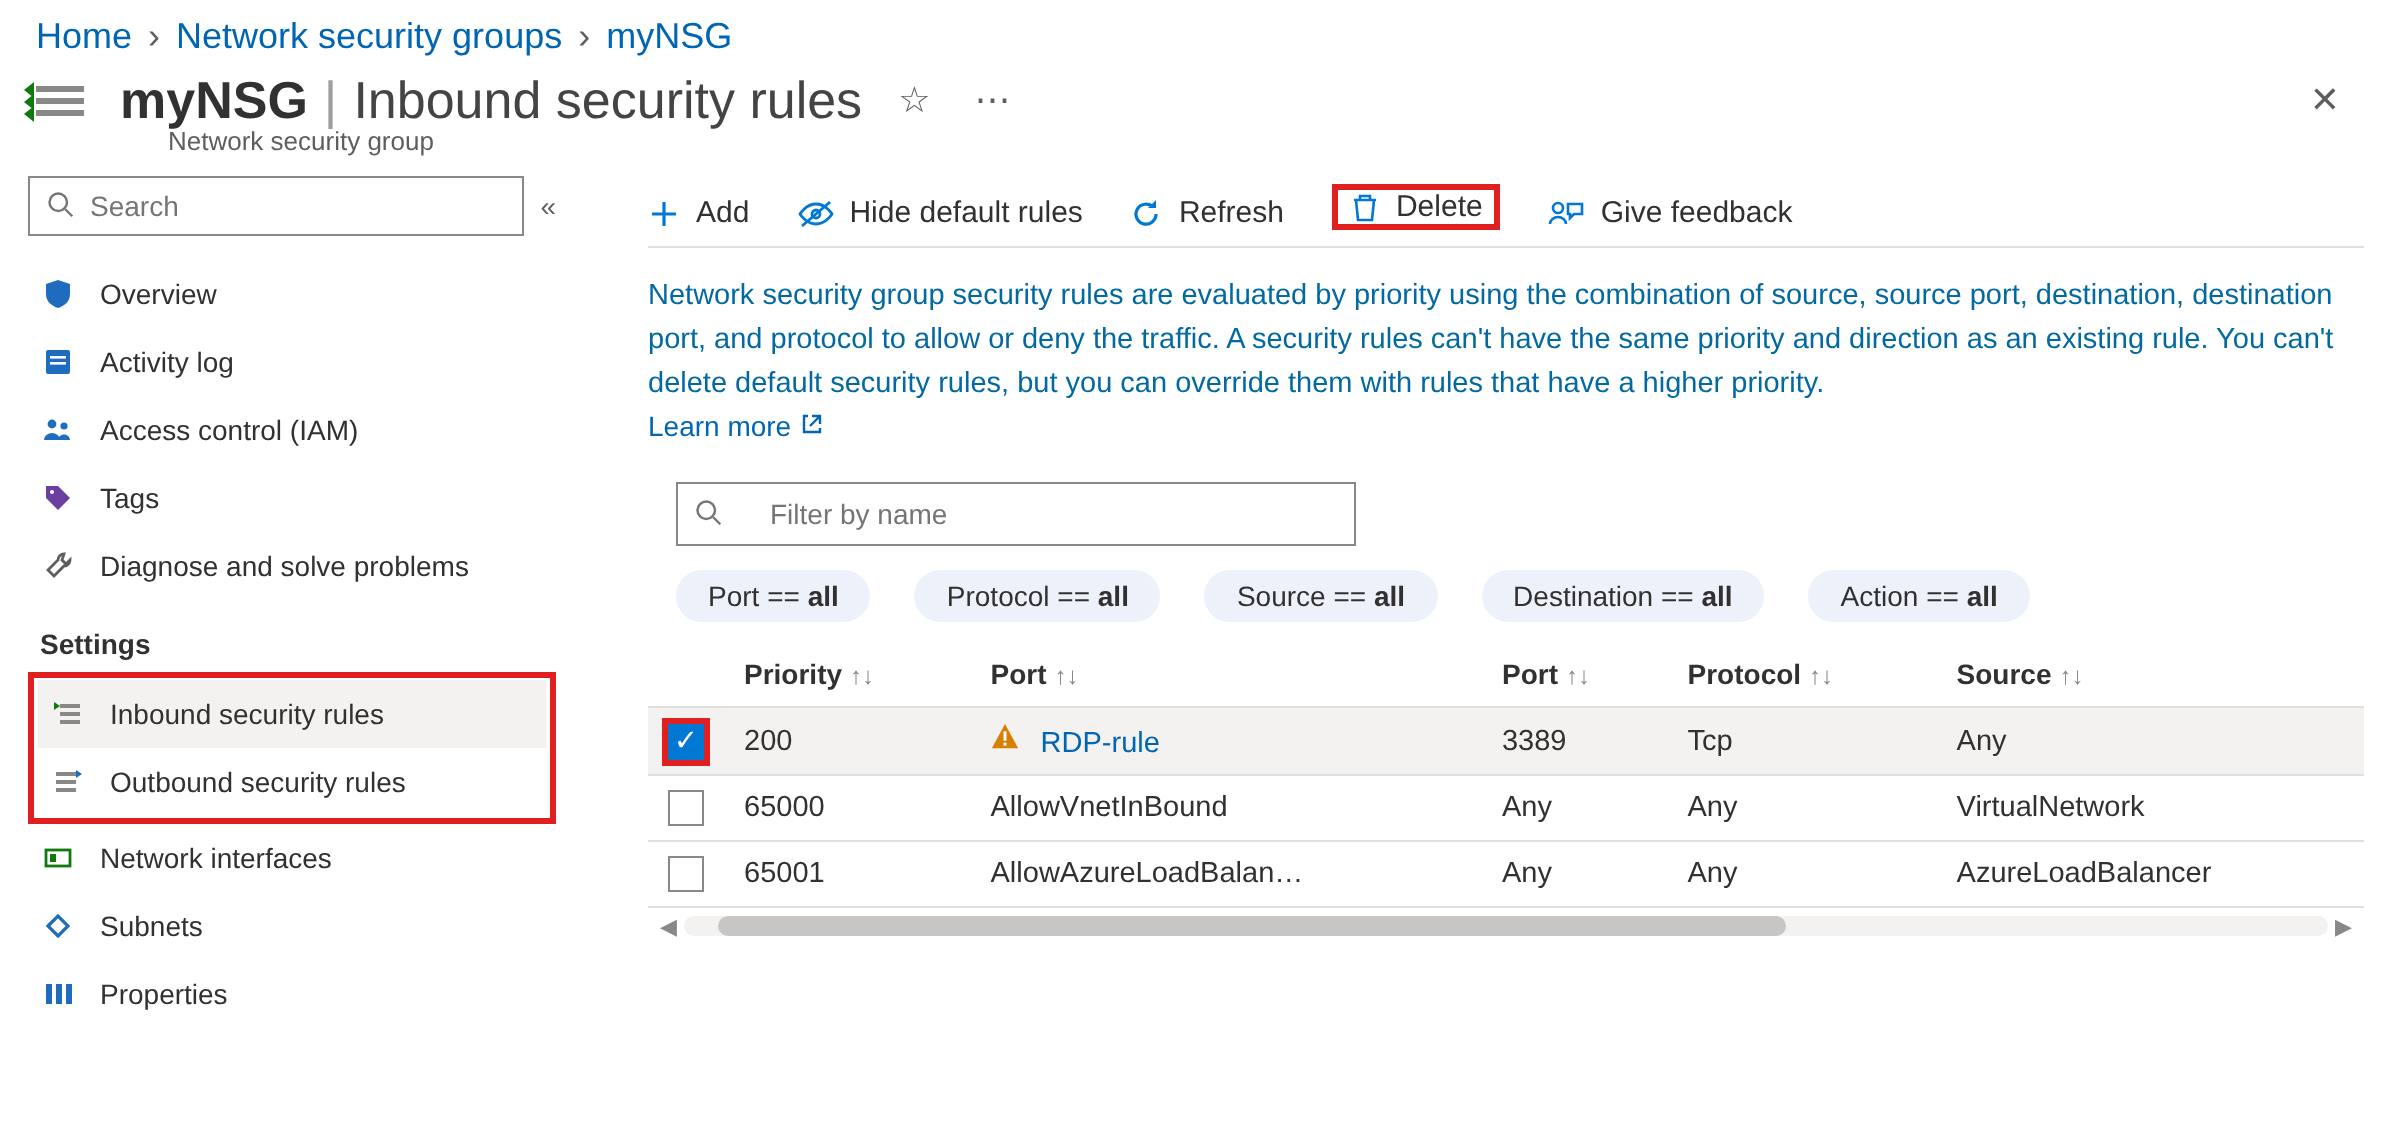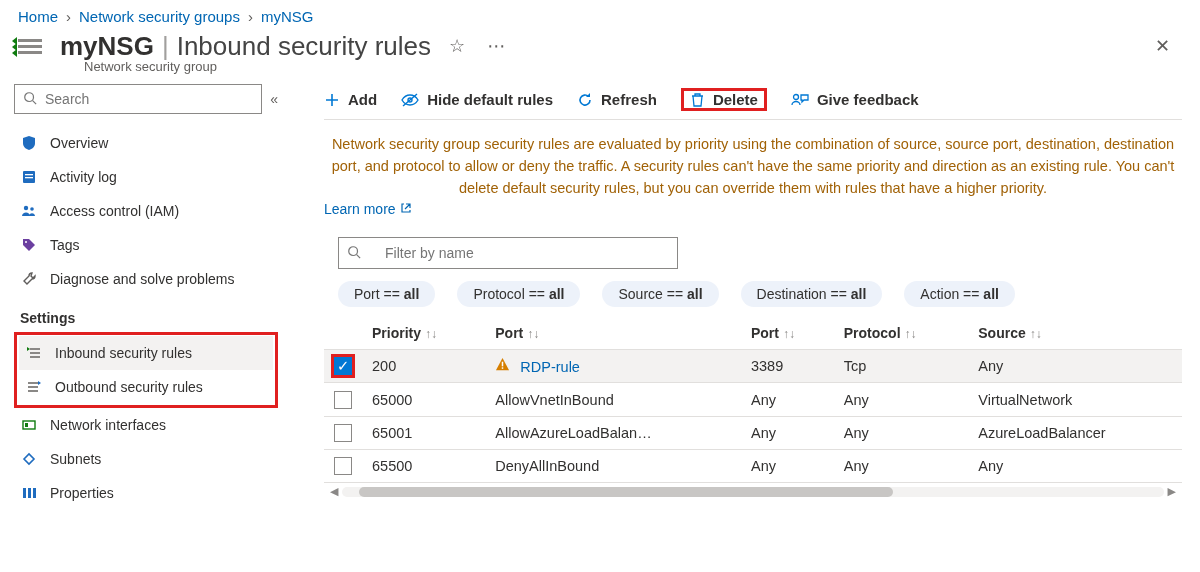--- a/index.html
+++ b/index.html
@@ -24,21 +24,21 @@
     overflow: hidden;
   }
   a { color: var(--link-blue); text-decoration: none; }
 
   
   .breadcrumb {
     display: flex;
     align-items: center;
     gap: 8px;
     padding: 8px 18px 2px;
-    font-size: 15px;
+    font-size: 18px;
   }
   .breadcrumb .sep { color: var(--muted); }
 
   
   .title-row {
     display: flex;
     align-items: center;
     padding: 2px 18px 0;
     gap: 14px;
   }
@@ -94,31 +94,30 @@
   .nav-item.selected { background:#f3f2f1; }
 
   
   .hl-box {
     border:3px solid var(--highlight-red);
     padding:1px 2px;
   }
 
   
   .toolbar {
-    display:flex; align-items:center; gap:24px; padding:4px 0 8px;
+    display:flex; align-items:flex-end; gap:24px; padding:4px 0 8px;
     border-bottom:1px solid var(--border);
     margin-bottom:14px;
-    font-weight:bold;
   }
   .tb-btn { display:flex; align-items:center; gap:8px; cursor:pointer; color:var(--text); font-size:15px;}
   .tb-btn .tb-icon { color:var(--azure-blue); font-size:16px; display:flex;}
   .tb-btn.delete-hl { border:3px solid var(--highlight-red); padding:0px 6px; }
 
   
-  .desc { color:#a16207; line-height:1.5; font-size:14.5px; margin-bottom:2px;text-align:center;}
+  .desc { color:#0369a1; line-height:1.5; font-size:14.5px; margin-bottom:2px;}
   .learn-more { color:var(--link-blue); display:inline-flex; align-items:center; gap:4px; margin-bottom:18px;}
 
   
   .filter-box {
     border:1px solid #8a8886; height:32px; width:340px; display:flex; align-items:center;
     padding:0 8px; gap:22px; color:#767676; margin: 2px 0 12px 14px;
   }
   .filter-box input { border:none; outline:none; font-size:14px; flex:1;}
 
   
@@ -423,28 +422,20 @@
             <td>VirtualNetwork</td>
           </tr>
           <tr>
             <td><span class="chk"></span></td>
             <td>65001</td>
             <td>AllowAzureLoadBalan…</td>
             <td>Any</td>
             <td>Any</td>
             <td>AzureLoadBalancer</td>
           </tr>
-          <tr>
-            <td><span class="chk"></span></td>
-            <td>65500</td>
-            <td>DenyAllInBound</td>
-            <td>Any</td>
-            <td>Any</td>
-            <td>Any</td>
-          </tr>
         </tbody>
       </table>
       <div class="hscroll">
         <span class="arrow">◀</span>
         <div class="track">
             <div class="thumb"></div>
           </div>
         <span class="arrow">▶</span>
       </div>
     </div>

